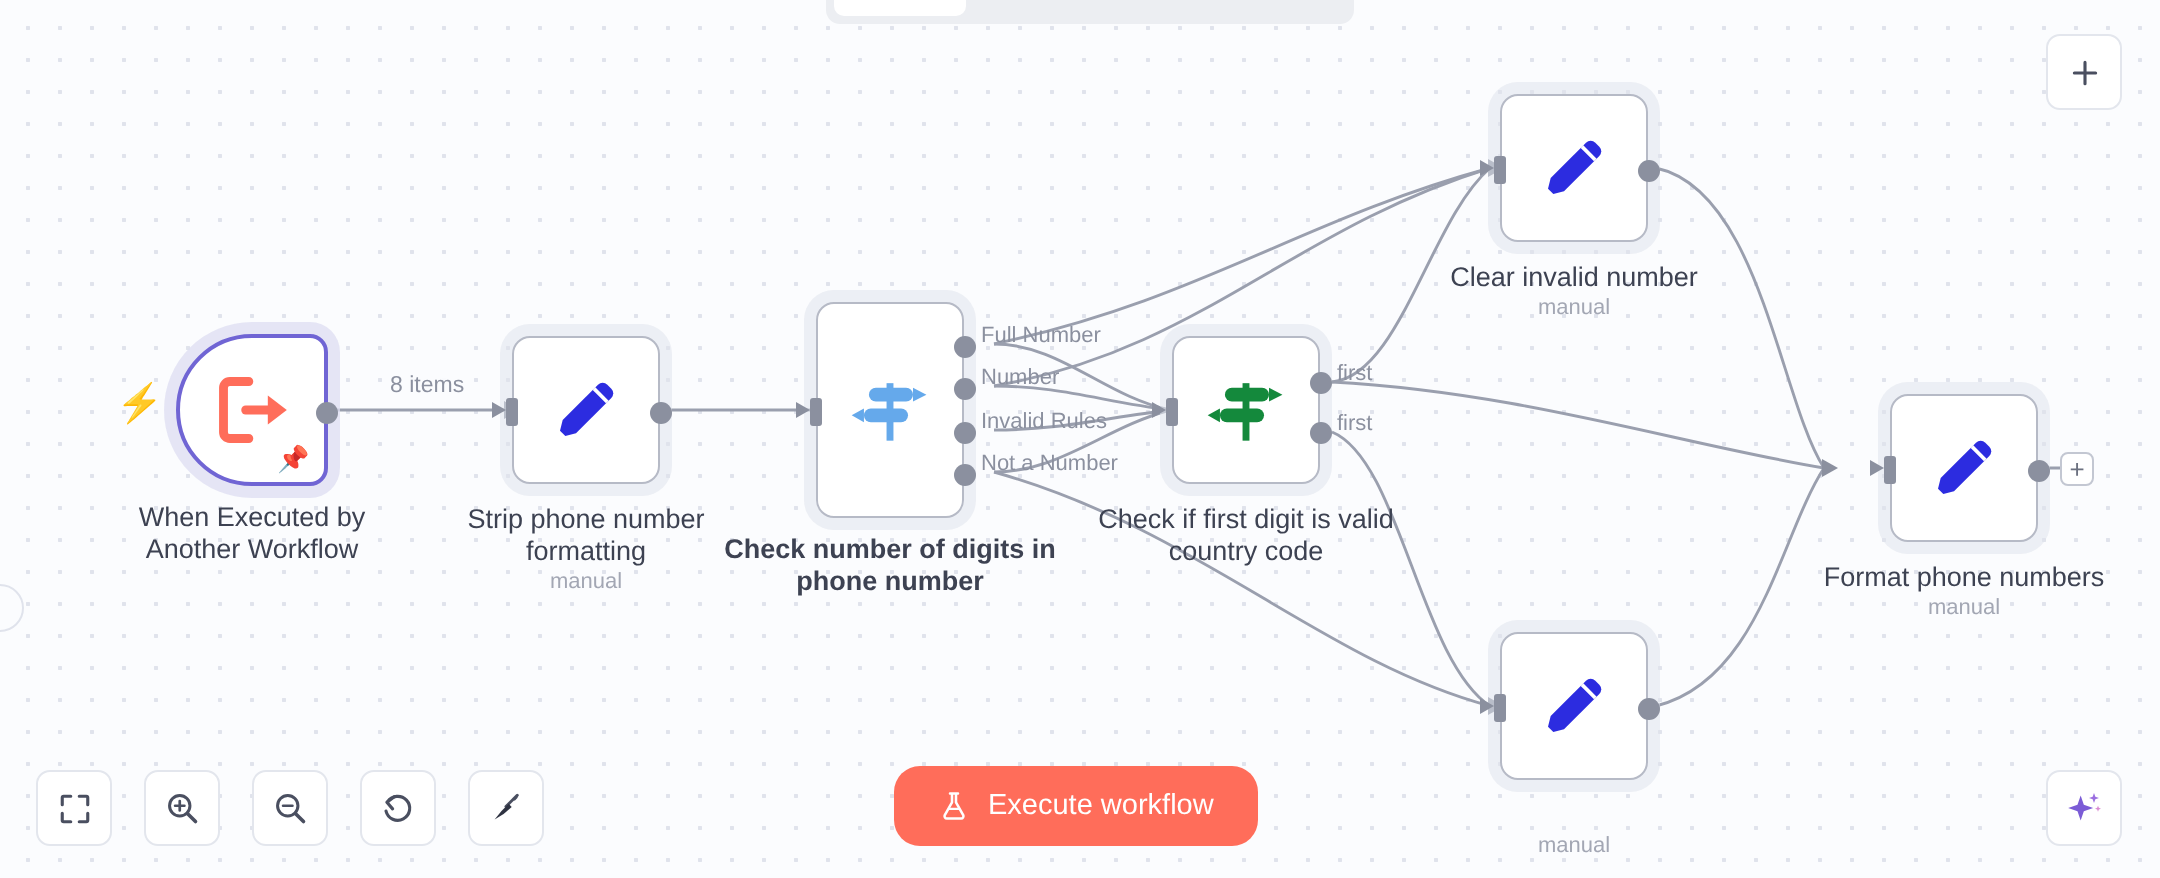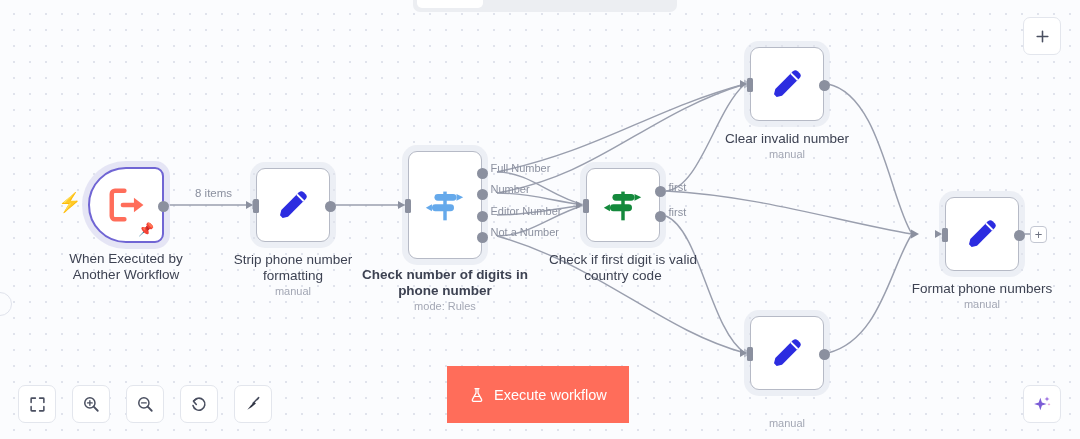--- a/index.html
+++ b/index.html
@@ -148,25 +148,25 @@
     border-radius: 7px;
     display: flex; align-items: center; justify-content: center;
     z-index: 30;
   }
   #zoomtools { position: absolute; left: 18px; bottom: 16px; display: flex; gap: 16px; z-index: 30; }
   #zoomtools .ctrlbtn { position: relative; left: auto; bottom: auto; }
 
   #execbtn {
     position: absolute;
     left: 447px; bottom: 16px;
-    height: 57px;
+    height: 40px;
     padding: 0 22px;
     background: #ff6d5a;
     border: none;
-    border-radius: 0;
+    border-radius: 13px;
     color: #ffffff;
     font-size: 14.5px;
     font-family: "Liberation Sans", sans-serif;
     display: flex; align-items: center; gap: 9px;
     z-index: 30;
   }
 
   #addnodebtn { right: 19px; top: 17px; }
   #aibtn { right: 19px; bottom: 16px; }
 
@@ -269,29 +269,28 @@
         <rect x="5.2" y="11.6" width="11.5" height="3.6" rx="1.8" fill="#65a9eb"></rect>
         <polygon points="5.2,11.6 2,13.4 5.2,15.2" fill="#65a9eb"></polygon>
       </svg>
       <div class="mport" style="top:15.5px;">
         <span class="mplabel">Full Number</span>
       </div>
       <div class="mport" style="top:36.5px;">
         <span class="mplabel">Number</span>
       </div>
       <div class="mport" style="top:58.5px;">
-        <span class="mplabel">Editor Number</span>
+        <span class="mplabel">Invalid Rules</span>
       </div>
       <div class="mport" style="top:79.5px;">
         <span class="mplabel">Not a Number</span>
       </div>
     </div>
     <div class="nlabel" style="top:116px;font-weight:bold;">Check number of digits in
 phone number</div>
-    <div class="nsub l2" style="top:149px;">mode: Rules</div>
   </div>
 
   <div class="node" style="left:586px; top:168px;">
     <div class="nbox">
       <div class="port-in"></div>
       <svg width="46" height="46" viewBox="0 0 24 24">
         <rect x="11.1" y="5" width="1.8" height="15" fill="#14893c"></rect>
         <rect x="6.5" y="6.2" width="11.5" height="3.6" rx="1.8" fill="#14893c"></rect>
         <polygon points="18,6.2 21.5,8 18,9.8" fill="#14893c"></polygon>
         <rect x="5.2" y="11.6" width="11.5" height="3.6" rx="1.8" fill="#14893c"></rect>

